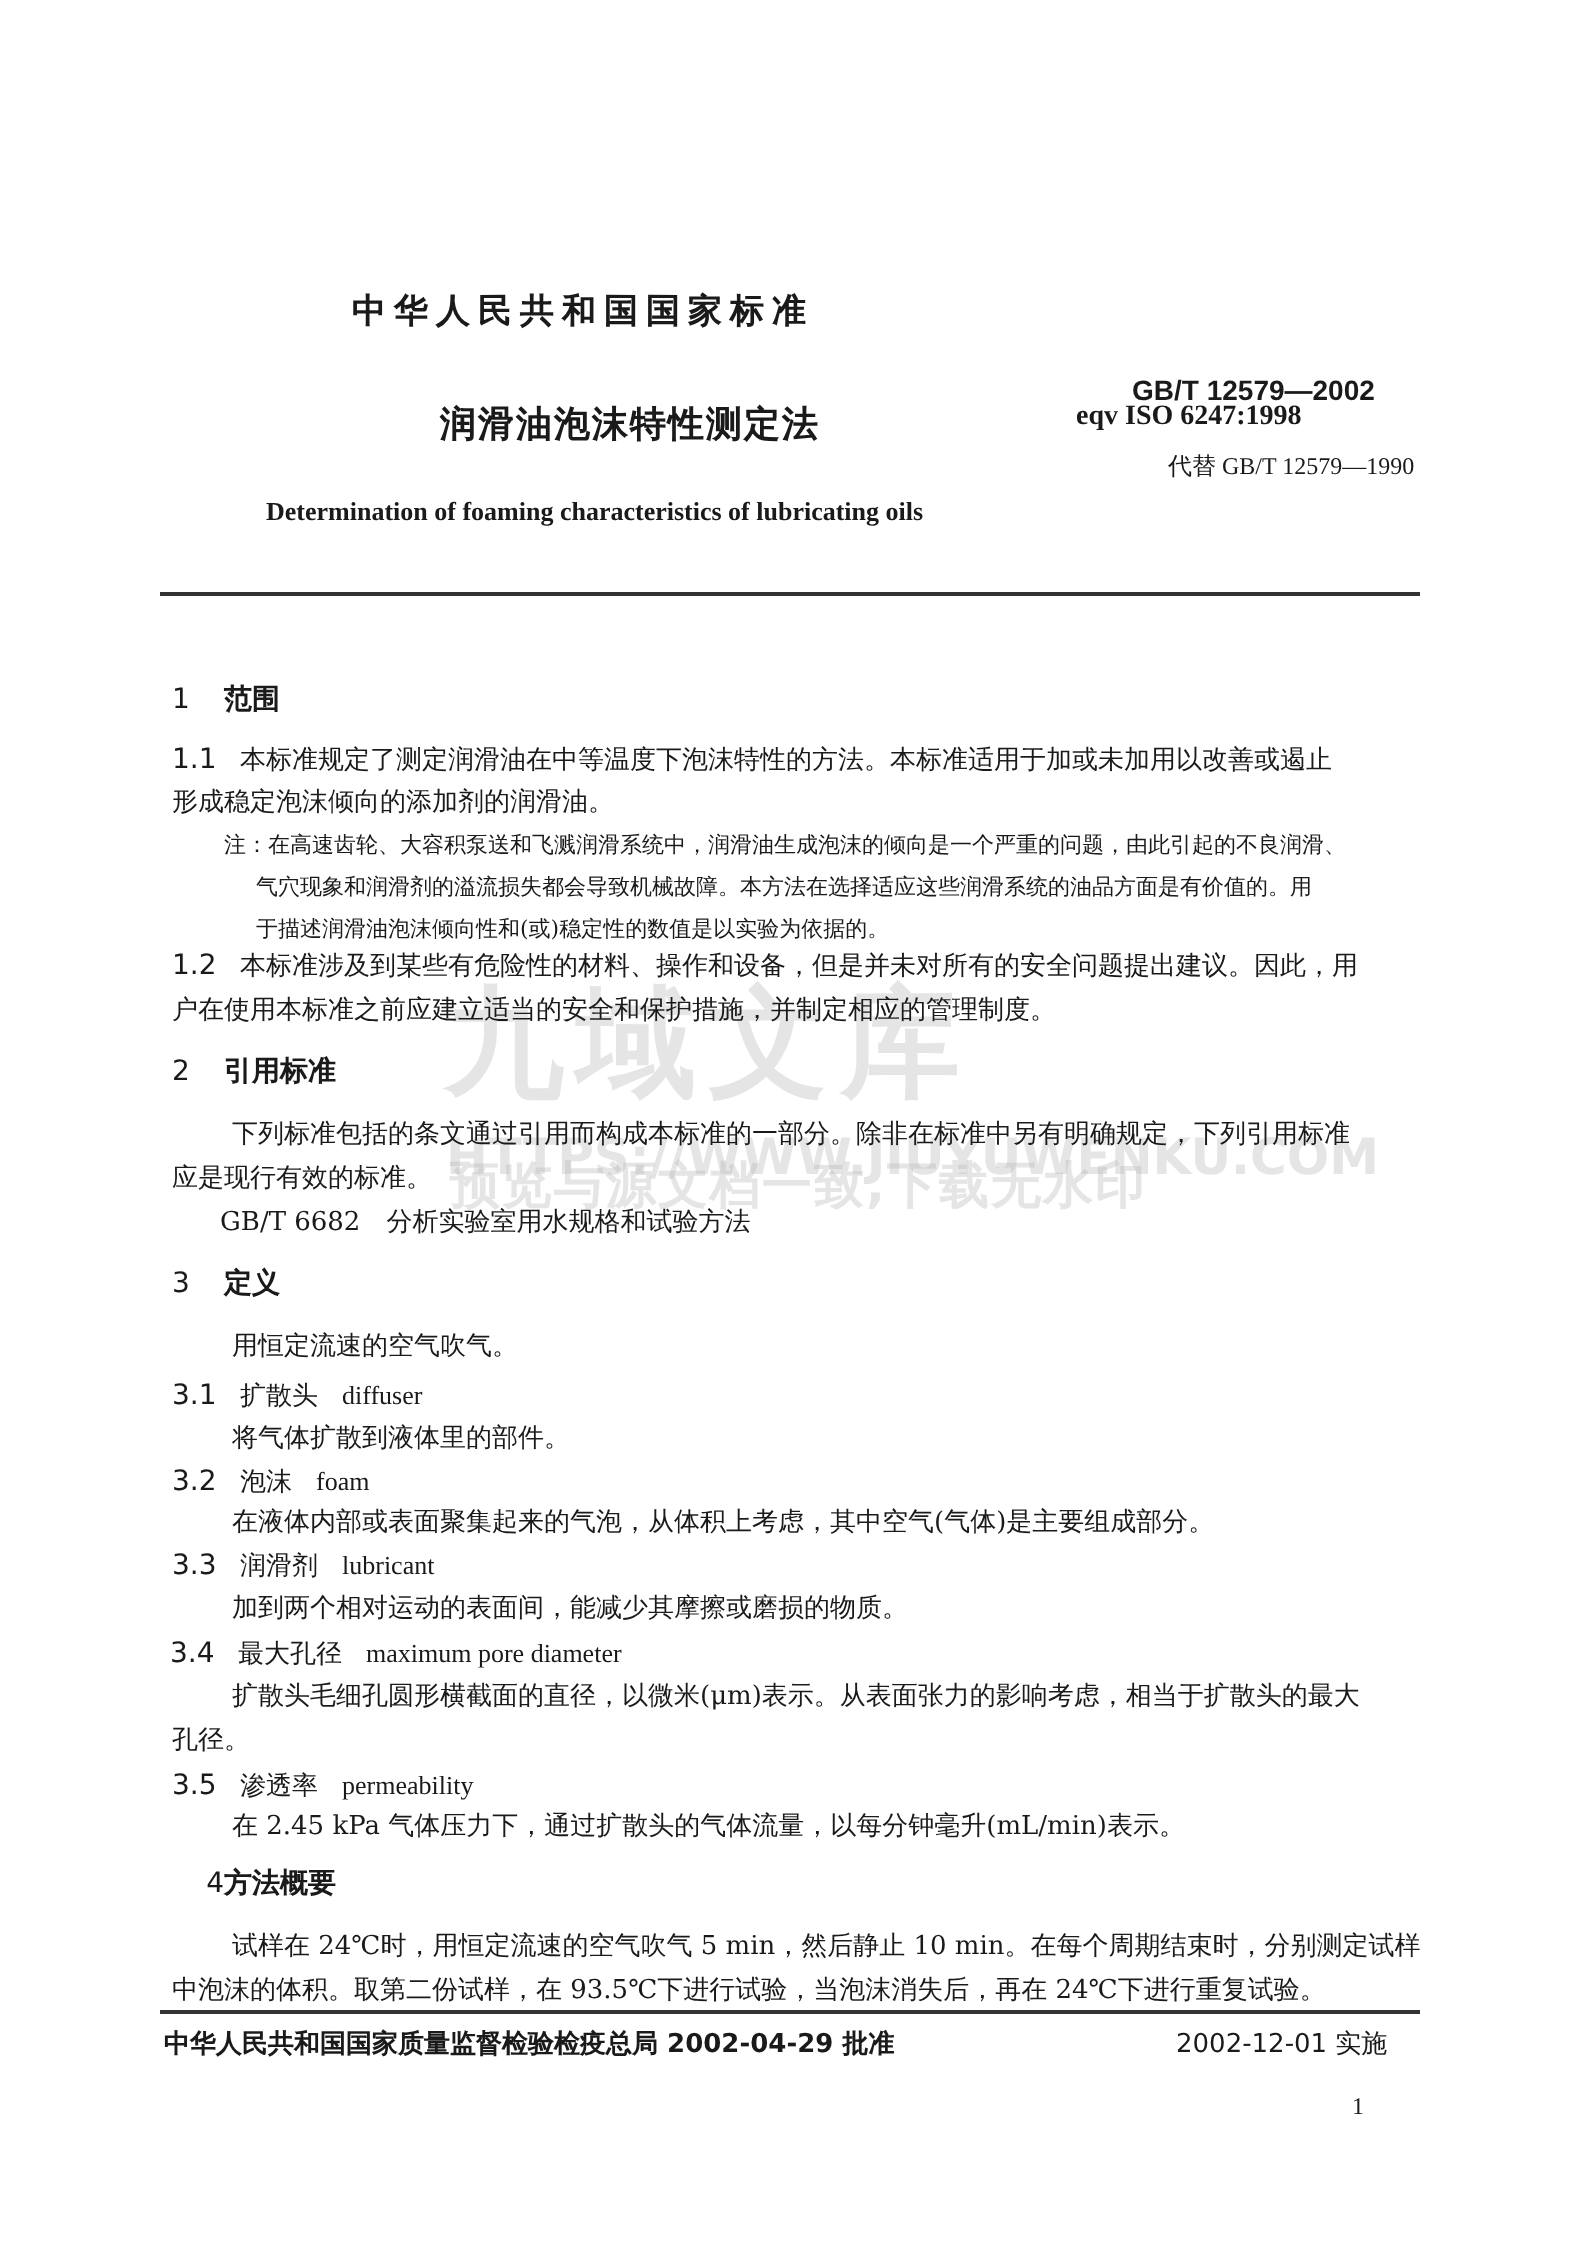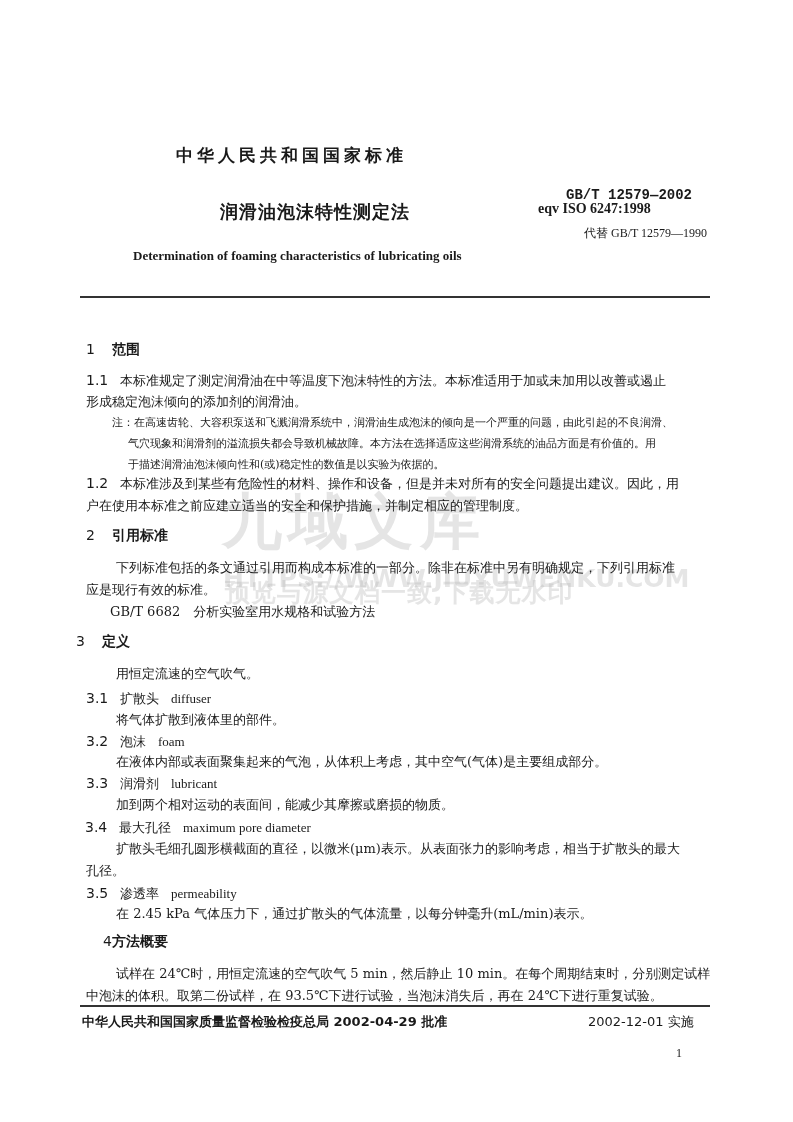--- a/index.html
+++ b/index.html
@@ -3,21 +3,21 @@
 <meta charset="utf-8">
 <style>
   html, body { margin: 0; padding: 0; background: #ffffff; }
   body { width: 793px; height: 1122px; position: relative; overflow: hidden;
          font-family: "DejaVu Serif", serif; color: #1a1a1a; }
   .abs { position: absolute; white-space: nowrap; }
   .bold { font-weight: bold; }
 
   .hdr-national { left: 176px; top: 144px; font-size: 17px; letter-spacing: 4px; font-weight: bold; font-family: "DejaVu Sans", sans-serif; }
   .hdr-title { left: 220px; top: 200px; font-size: 18px; letter-spacing: 1px; font-weight: bold; font-family: "DejaVu Sans", sans-serif; }
-  .hdr-code1 { left: 566px; top: 187px; font-size: 14px; font-family: Liberation Mono, monospace; }
+  .hdr-code1 { left: 566px; top: 187px; font-size: 14px; font-family: Liberation Sans, sans-serif; }
   .hdr-code2 { left: 538px; top: 201px; font-size: 14px; font-family: "Liberation Serif", serif; }
   .hdr-code3 { left: 584px; top: 225px; font-size: 12px; font-family: "Liberation Serif", serif; }
   .hdr-en { left: 133px; top: 248px; font-size: 13px; font-weight: bold; font-family: "Liberation Serif", serif; }
 
   .rule-top { left: 80px; top: 296px; width: 630px; height: 2px; background: #333; }
   .rule-bottom { left: 80px; top: 1005px; width: 630px; height: 2px; background: #333; }
 
   .sec-head { font-size: 14px; font-weight: bold; font-family: "DejaVu Sans", sans-serif; }
   .sec-num { display: inline-block; width: 26px; font-weight: normal; }
   .body-text { font-size: 13px; line-height: 20px; }
@@ -68,21 +68,21 @@
 </div>
 <div class="abs body-text" style="left:86px; top:496px;">户在使用本标准之前应建立适当的安全和保护措施，并制定相应的管理制度。</div>
 
 <div class="abs sec-head" style="left:86px; top:527px;">
   <span class="sec-num">2</span><span>引用标准</span>
 </div>
 <div class="abs body-text" style="left:116px; top:558px;text-align:right;">下列标准包括的条文通过引用而构成本标准的一部分。除非在标准中另有明确规定，下列引用标准</div>
 <div class="abs body-text" style="left:86px; top:580px;">应是现行有效的标准。</div>
 <div class="abs body-text" style="left:110px; top:602px;">GB/T 6682　分析实验室用水规格和试验方法</div>
 
-<div class="abs sec-head" style="left:76px; top:633px;">
+<div class="abs sec-head" style="left:86px; top:633px;">
   <span class="sec-num">3</span><span>定义</span>
 </div>
 <div class="abs body-text" style="left:116px; top:664px;">用恒定流速的空气吹气。</div>
 
 <div class="abs body-text" style="left:86px; top:688px;">
   <span class="clause-num">3.1</span><span>扩散头</span><span class="term-en">diffuser</span>
 </div>
 <div class="abs body-text" style="left:116px; top:710px;">将气体扩散到液体里的部件。</div>
 
 <div class="abs body-text" style="left:86px; top:731px;">

